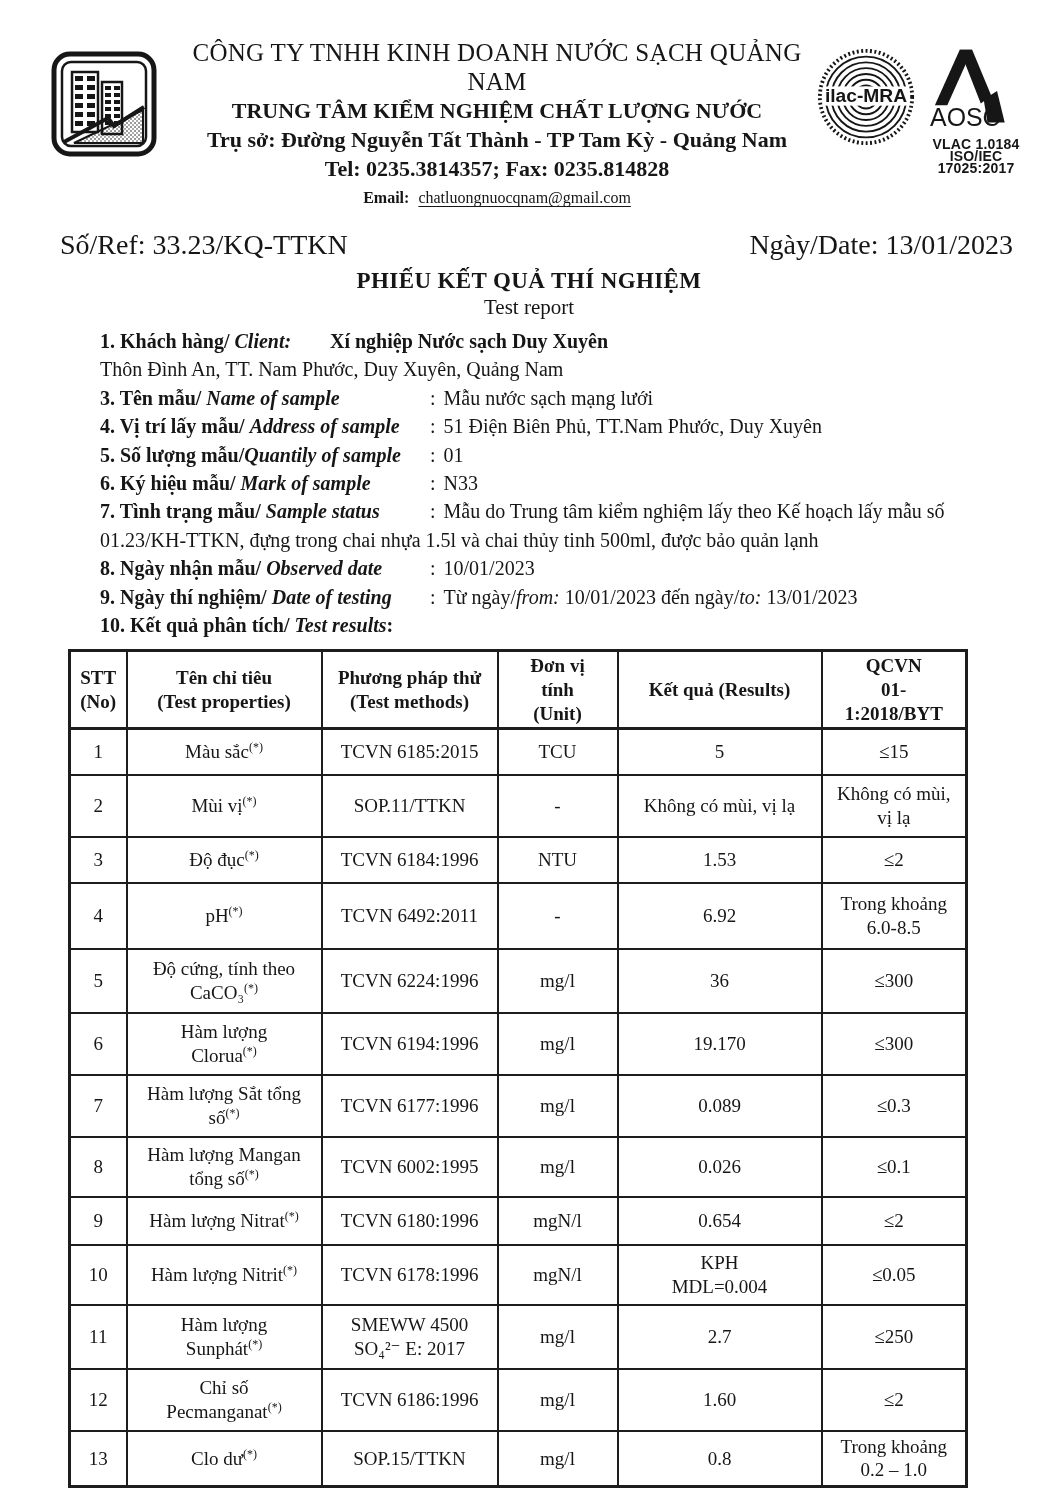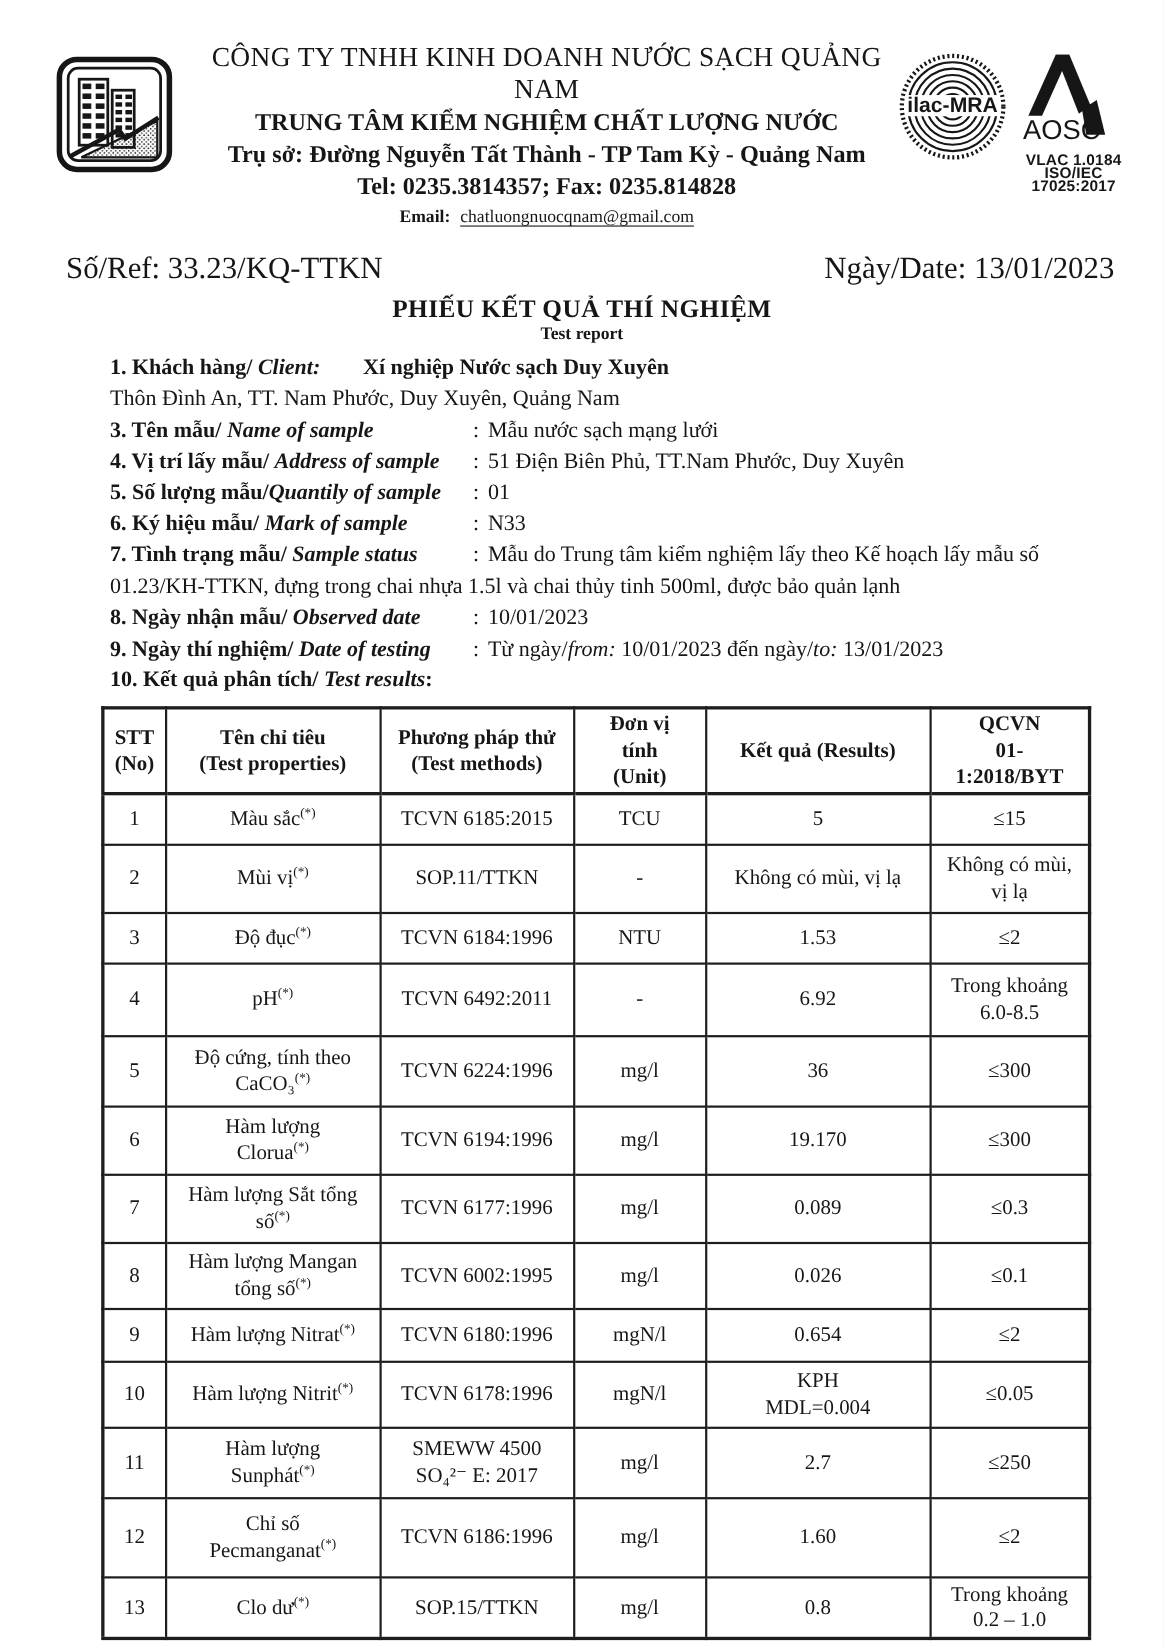--- a/index.html
+++ b/index.html
@@ -19,57 +19,57 @@
   .h-email .elabel { font-weight:bold; margin-right:9px; }
   .email-link { text-decoration:underline; text-underline-offset:3px; }
   .h-logos { flex:0 0 214px; display:flex; gap:8px; padding-top:12px; align-items:flex-start; }
   .aosc-wrap { width:104px; text-align:center; }
   .aosc-small { font-family:"Liberation Sans","DejaVu Sans",sans-serif; font-weight:bold;
                 font-size:14px; line-height:12px; letter-spacing:.2px; }
 
   
   .ref-row { display:flex; justify-content:space-between; margin:16px 45px 0 60px; font-size:28px; }
   .doc-title { text-align:center; font-size:23px; font-weight:bold; margin-top:7px; letter-spacing:.4px; }
-  .doc-subtitle { text-align:center; font-size:16px; font-weight:bold; margin-top:1px; }
+  .doc-subtitle { text-align:center; font-size:21px; font-weight:normal; margin-top:1px; }
 
   
   .info { margin:7px 36px 0 100px; font-size:20px; }
   .irow { display:flex; line-height:28.4px; }
   .lbl { white-space:nowrap; flex:0 0 auto; }
   .w1 { width:230px; }
   .w2 { width:330px; }
   .lbl b { font-weight:bold; }
   .bi { font-style:italic; font-weight:bold; }
   .icolon { margin-right:8px; }
   .val { flex:1 1 auto; }
   .vbold { font-weight:bold; }
   .cont { line-height:28.4px; }
   .vi { font-style:italic;text-align:center; }
 
   
-  table.results { margin:10px 0 0 92px; width:897px; border-collapse:collapse;
+  table.results { margin:10px 0 0 68px; width:897px; border-collapse:collapse;
                   table-layout:fixed; font-size:19px; border:3px solid #1d1d1d;padding-left:42px; }
   .results th, .results td { border:2px solid #1d1d1d; text-align:center;
                   vertical-align:middle; padding:2px 6px; line-height:1.24; }
   .results thead th { font-weight:bold; border-bottom-width:3px; }
   .results tbody { border-bottom:3px solid #1d1d1d; }
   .c-name { padding:2px 12px; }
   sup { font-size:12px; line-height:0; }
   tbody tr:nth-child(1)  { height:46px; }
   tbody tr:nth-child(2)  { height:62px; }
   tbody tr:nth-child(3)  { height:46px; }
   tbody tr:nth-child(4)  { height:66px; }
   tbody tr:nth-child(5)  { height:64px; }
   tbody tr:nth-child(6)  { height:62px; }
   tbody tr:nth-child(7)  { height:62px; }
   tbody tr:nth-child(8)  { height:60px; }
   tbody tr:nth-child(9)  { height:48px; }
   tbody tr:nth-child(10) { height:60px; }
   tbody tr:nth-child(11) { height:64px; }
-  tbody tr:nth-child(12) { height:72px; }
+  tbody tr:nth-child(12) { height:62px; }
   tbody tr:nth-child(13) { height:56px; }
   thead tr { height:72px; }
 
   
   .footer { display:flex; justify-content:space-between; margin:9px 84px 0 131px; font-size:20px; }
 </style>
 </head>
 <body>
 
 <div class="page">

